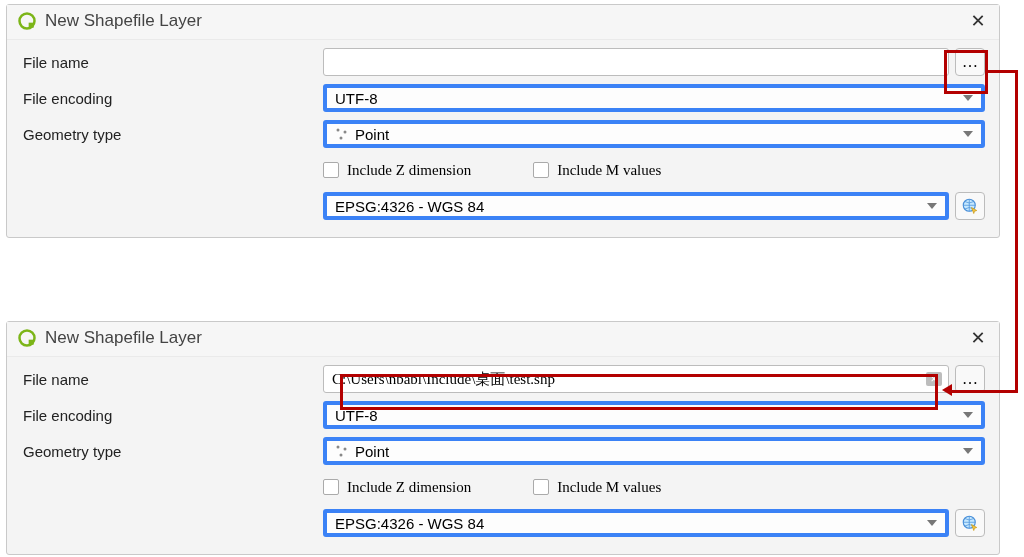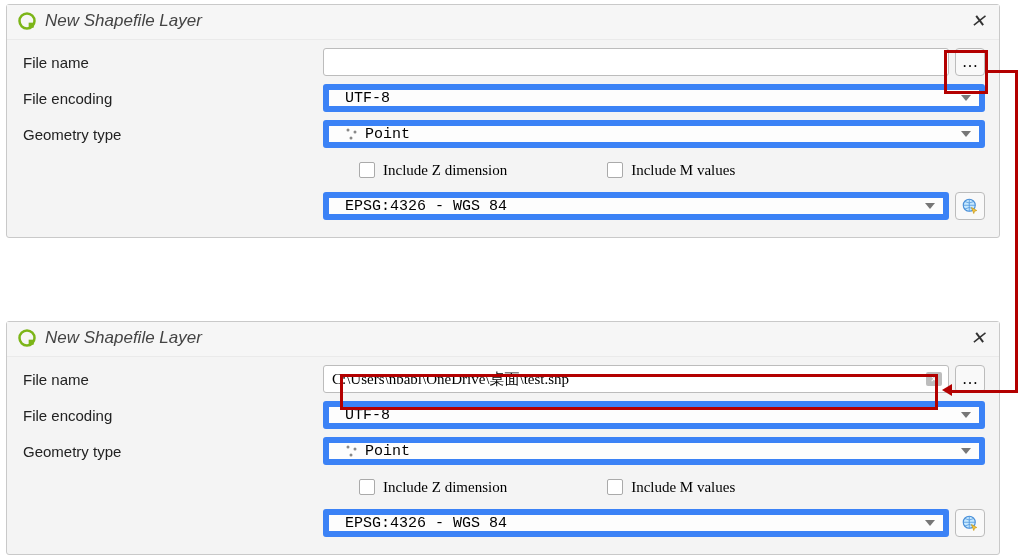--- a/index.html
+++ b/index.html
@@ -24,21 +24,20 @@
     padding: 0;
   }
   .dialog.top { top: 4px; height: 234px; }
   .dialog.bottom { top: 321px; height: 234px; }
   .titlebar {
     display: flex;
     align-items: center;
     padding: 6px 10px 8px 10px;
     background: #f6f6f6;
     border-bottom: 1px solid #eaeaea;
-    font-style: italic;
   }
   .title-icon { width: 20px; height: 20px; margin-right: 8px; }
   .title-text { font-size: 17px; color: #444; flex: 1; }
   .close-x {
     font-size: 18px; color: #333; width: 22px; text-align: center;
     line-height: 20px; cursor: pointer;
   }
   .form-area { padding: 8px 14px 0 16px; }
   .row {
     display: flex;
@@ -77,36 +76,36 @@
     border-radius: 4px;
     display: flex; align-items: center; justify-content: center;
     cursor: pointer;
     font-family: serif; font-size: 16px;
   }
   .globe-btn svg { width: 18px; height: 18px; }
   .select {
     flex: 1;
     height: 28px;
     background: #fdfdfd;
-    border: 6px solid #3b82f6;
+    border: 4px solid #3b82f6;
     border-radius: 3px;
-    padding: 0 26px 0 16px;
+    padding: 0 26px 0 8px;
     display: flex; align-items: center;
-    font-family: Liberation Mono, monospace;
+    font-family: Liberation Sans, sans-serif;
     font-size: 15px;
     position: relative;
     cursor: default;
   }
   .select .chev {
     position: absolute; right: 8px; top: 50%; transform: translateY(-50%);
     width: 0; height: 0; border-left: 5px solid transparent;
     border-right: 5px solid transparent; border-top: 6px solid #777;
   }
   .geom-icon { margin-right: 6px; display:inline-flex; }
-  .checks { display: flex; gap: 100px; padding-left: 0; margin-left: 36px; }
+  .checks { display: flex; gap: 62px; padding-left: 0; }
   .check { display: flex; align-items: center; gap: 8px; font-family: "Times New Roman", serif; font-size: 15px; }
   .check .box { width: 16px; height: 16px; background: #fff; border: 1px solid #aaa; border-radius: 2px; }
 
   
   .ann-box {
     position: absolute; border: 3px solid #b30000; pointer-events: none;
   }
   .ann-top-btn { left: 944px; top: 50px; width: 44px; height: 44px; }
   .ann-bot-input { left: 340px; top: 374px; width: 598px; height: 36px; }
 
@@ -220,21 +219,21 @@
     </span>
     <span class="title-text">New Shapefile Layer</span>
     <span class="close-x">✕</span>
   </div>
   <div class="form-area">
     <div class="row">
       <div class="lbl">File name</div>
       <div class="field-stack">
         <div class="line">
           <div class="text-input">
-            <span class="val">C:\Users\nbabl\OneDrive\桌面\test.shp</span>
+            <span class="val">C:\Users\nbabl\Include\桌面\test.shp</span>
             <span class="clear-btn"></span>
           </div>
           <div class="dots-btn">…</div>
         </div>
       </div>
     </div>
     <div class="row">
       <div class="lbl">File encoding</div>
       <div class="field-stack">
           <div class="line">

